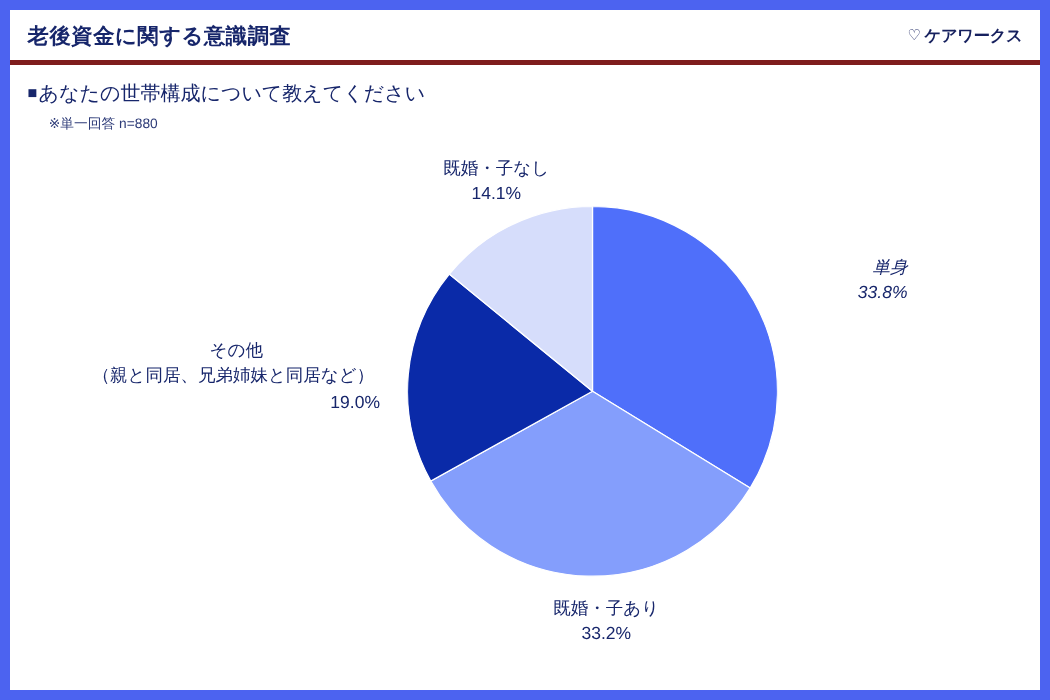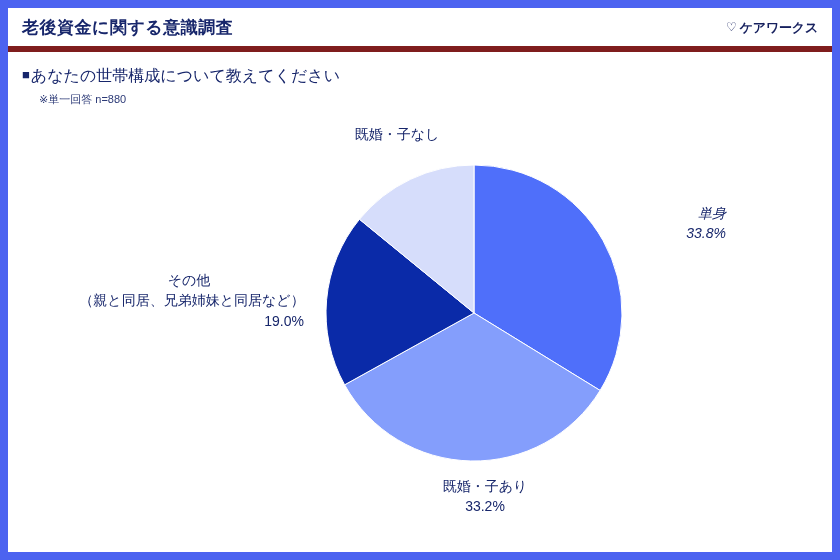--- a/index.html
+++ b/index.html
@@ -37,21 +37,21 @@
     position: absolute;
     left: 0;
     top: 0;
     width: 100%;
     height: 44px;
     box-sizing: border-box;
     display: flex;
     align-items: center;
     justify-content: space-between;
     padding: 0 14px 0 14px;
-    border-bottom: 6px solid #7f1d1d;
+    border-bottom: 4px solid #7f1d1d;
   }
   .header-title {
     font-size: 17px;
     font-weight: bold;
     color: #17266b;
     letter-spacing: 0.5px;
     line-height: 1;
     white-space: nowrap;
   }
   .brand {
@@ -151,21 +151,21 @@
     text-align: center;
   }
   
   .lbl-leftside {
     left: 22px;
     top: 162px;
     width: 280px;
     text-align: right;
   }
   .lbl-leftside .l1 { display: block; text-align: center; padding-left: 38px; }
-  .lbl-leftside .l2 { display: block; text-align: center; padding-left: 44px; }
+  .lbl-leftside .l2 { display: block; text-align: left; padding-left: 44px; }
   .lbl-leftside .l3 { display: block; text-align: right; padding-right: 6px; }
 </style>
 </head>
 <body>
 
 <div class="slide">
   <div class="slide-inner">
 
     <div class="header">
       <div class="header-title">老後資金に関する意識調査</div>
@@ -188,20 +188,21 @@
               <path d="M 148 148 L 148.00 0.00 A 148 148 0 0 1 274.11 225.46 Z" fill="#4f6ffa" stroke="#ffffff" stroke-width="1"></path>
               <path d="M 148 148 L 274.11 225.46 A 148 148 0 0 1 18.61 219.84 Z" fill="#849efc" stroke="#ffffff" stroke-width="1"></path>
               <path d="M 148 148 L 18.61 219.84 A 148 148 0 0 1 33.46 54.28 Z" fill="#0a2aa8" stroke="#ffffff" stroke-width="1"></path>
               <path d="M 148 148 L 33.46 54.28 A 148 148 0 0 1 148.00 0.00 Z" fill="#d6ddfb" stroke="#ffffff" stroke-width="1"></path>
             </g>
         </svg>
       </div>
 
       <div class="lbl lbl-top">
         <span>既婚・子なし</span>
+        <span class="pct">14.1%</span>
       </div>
 
       <div class="lbl lbl-rightside">
         <span>単身</span>
         <span class="pct">33.8%</span>
       </div>
 
       <div class="lbl lbl-bottom">
         <span>既婚・子あり</span>
         <span class="pct">33.2%</span>

